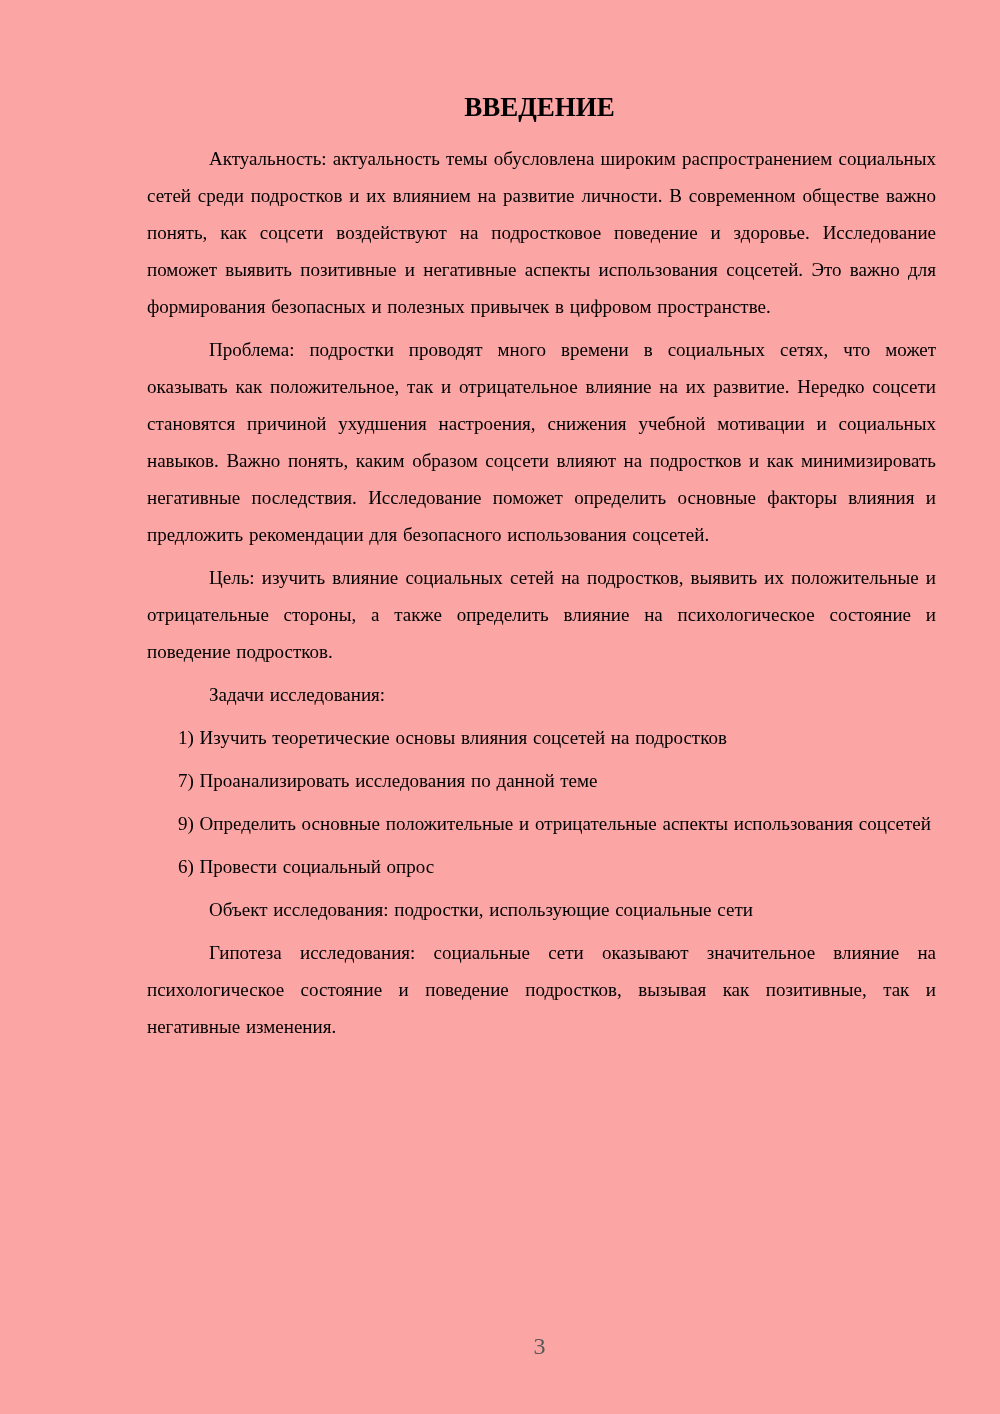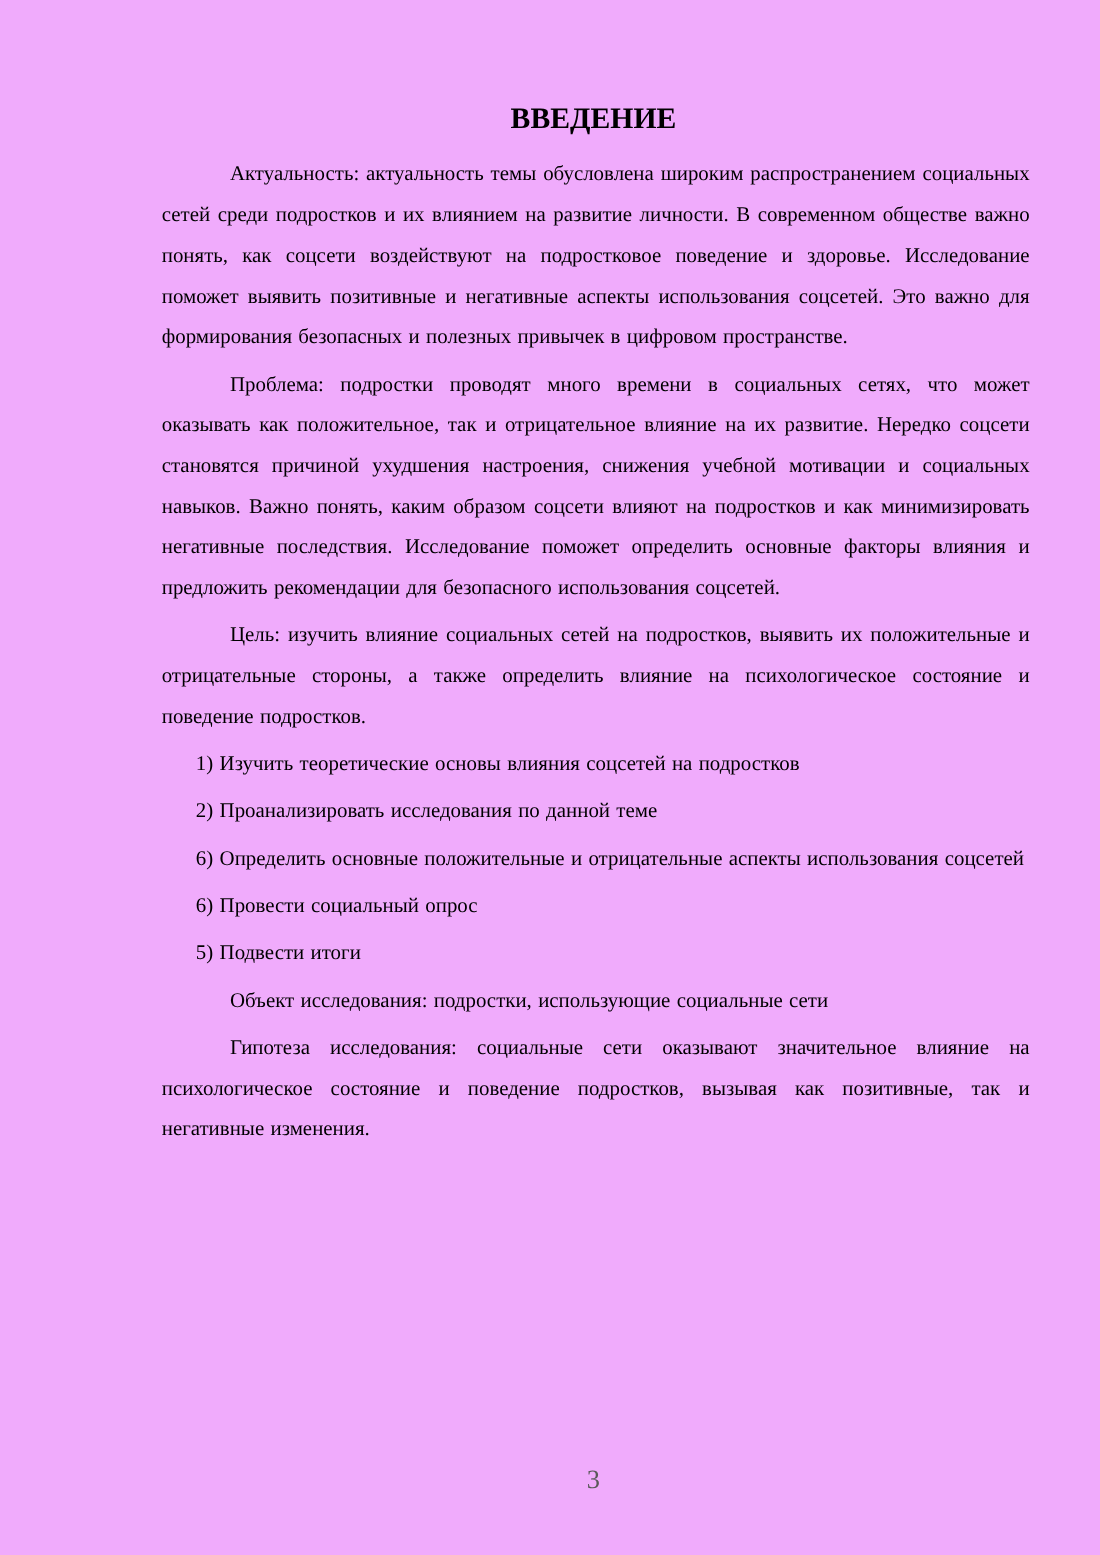--- a/index.html
+++ b/index.html
@@ -4,21 +4,21 @@
 <style>
   html, body {
     margin: 0;
     padding: 0;
     background: #ffffff;
   }
   .page {
     position: relative;
     width: 1000px;
     height: 1414px;
-    background: #f0abfc;
+    background: #fca5a5;
     font-family: "Liberation Serif", "DejaVu Serif", serif;
     color: #000000;
     overflow: hidden;
   }
   .doc-content {
     position: absolute;
     left: 143px;
     right: 64px;
     top: 88px;
   }
@@ -57,30 +57,30 @@
 <div class="page">
   <div class="doc-content">
     <h1 class="doc-title">ВВЕДЕНИЕ</h1>
 
     <p class="para">Актуальность: актуальность темы обусловлена широким распространением социальных сетей среди подростков и их влиянием на развитие личности. В современном обществе важно понять, как соцсети воздействуют на подростковое поведение и здоровье. Исследование поможет выявить позитивные и негативные аспекты использования соцсетей. Это важно для формирования безопасных и полезных привычек в цифровом пространстве.</p>
 
     <p class="para">Проблема: подростки проводят много времени в социальных сетях, что может оказывать как положительное, так и отрицательное влияние на их развитие. Нередко соцсети становятся причиной ухудшения настроения, снижения учебной мотивации и социальных навыков. Важно понять, каким образом соцсети влияют на подростков и как минимизировать негативные последствия. Исследование поможет определить основные факторы влияния и предложить рекомендации для безопасного использования соцсетей.</p>
 
     <p class="para">Цель: изучить влияние социальных сетей на подростков, выявить их положительные и отрицательные стороны, а также определить влияние на психологическое состояние и поведение подростков.</p>
 
+    <p class="para">Задачи исследования:</p>
 
     <p class="para list-item">1) Изучить теоретические основы влияния соцсетей на подростков</p>
 
-    <p class="para list-item">2) Проанализировать исследования по данной теме</p>
+    <p class="para list-item">7) Проанализировать исследования по данной теме</p>
 
-    <p class="para list-item">6) Определить основные положительные и отрицательные аспекты использования соцсетей</p>
+    <p class="para list-item">9) Определить основные положительные и отрицательные аспекты использования соцсетей</p>
 
     <p class="para list-item">6) Провести социальный опрос</p>
 
-    <p class="para list-item">5) Подвести итоги</p>
 
     <p class="para">Объект исследования: подростки, использующие социальные сети</p>
 
 
     <p class="para">Гипотеза исследования: социальные сети оказывают значительное влияние на психологическое состояние и поведение подростков, вызывая как позитивные, так и негативные изменения.</p>
   </div>
 
   <div class="page-number">3</div>
 </div>
 

